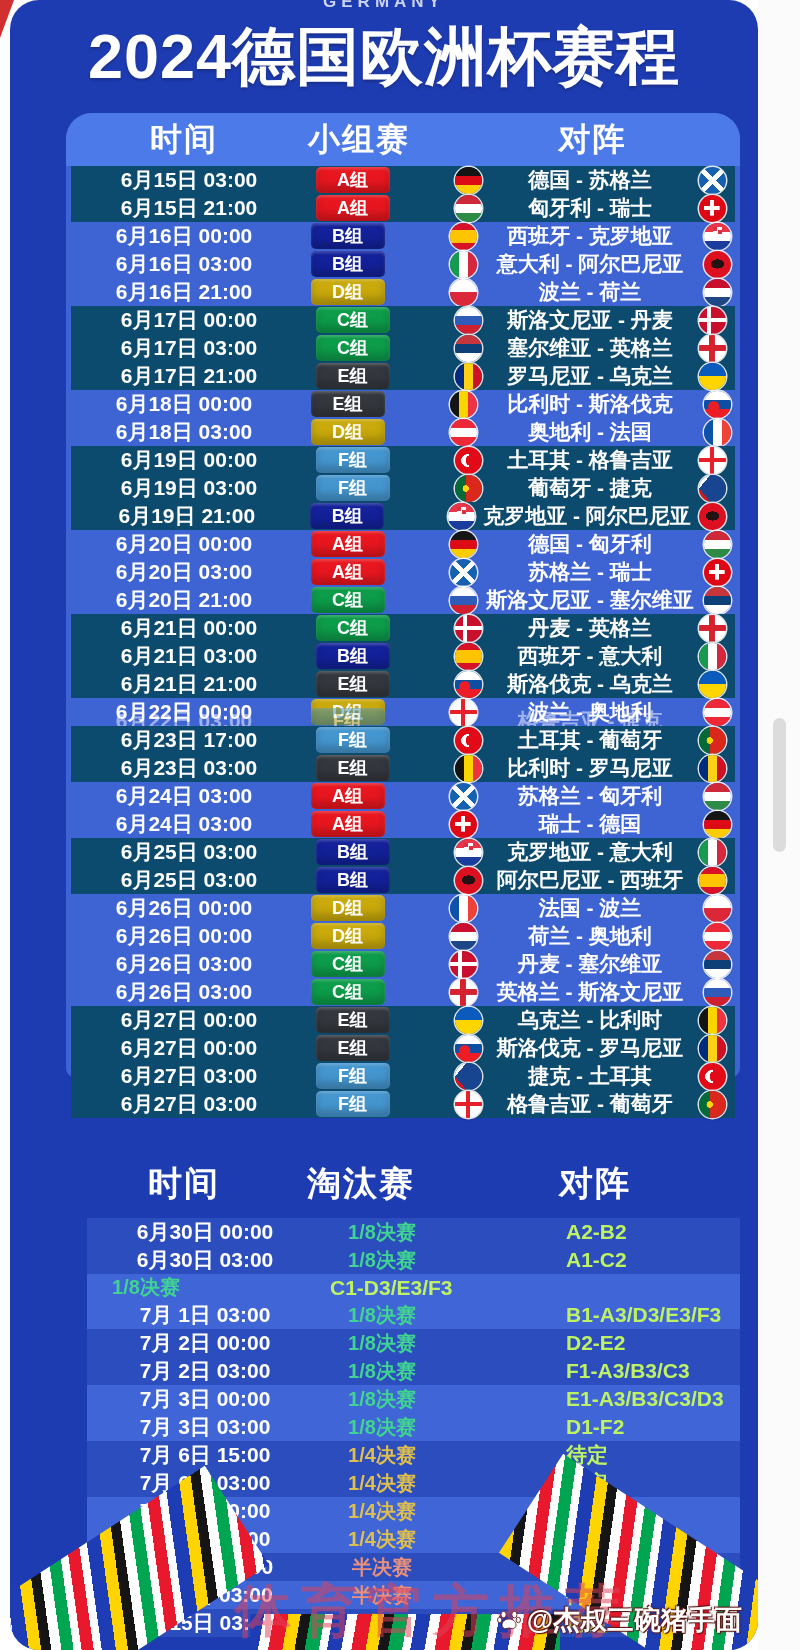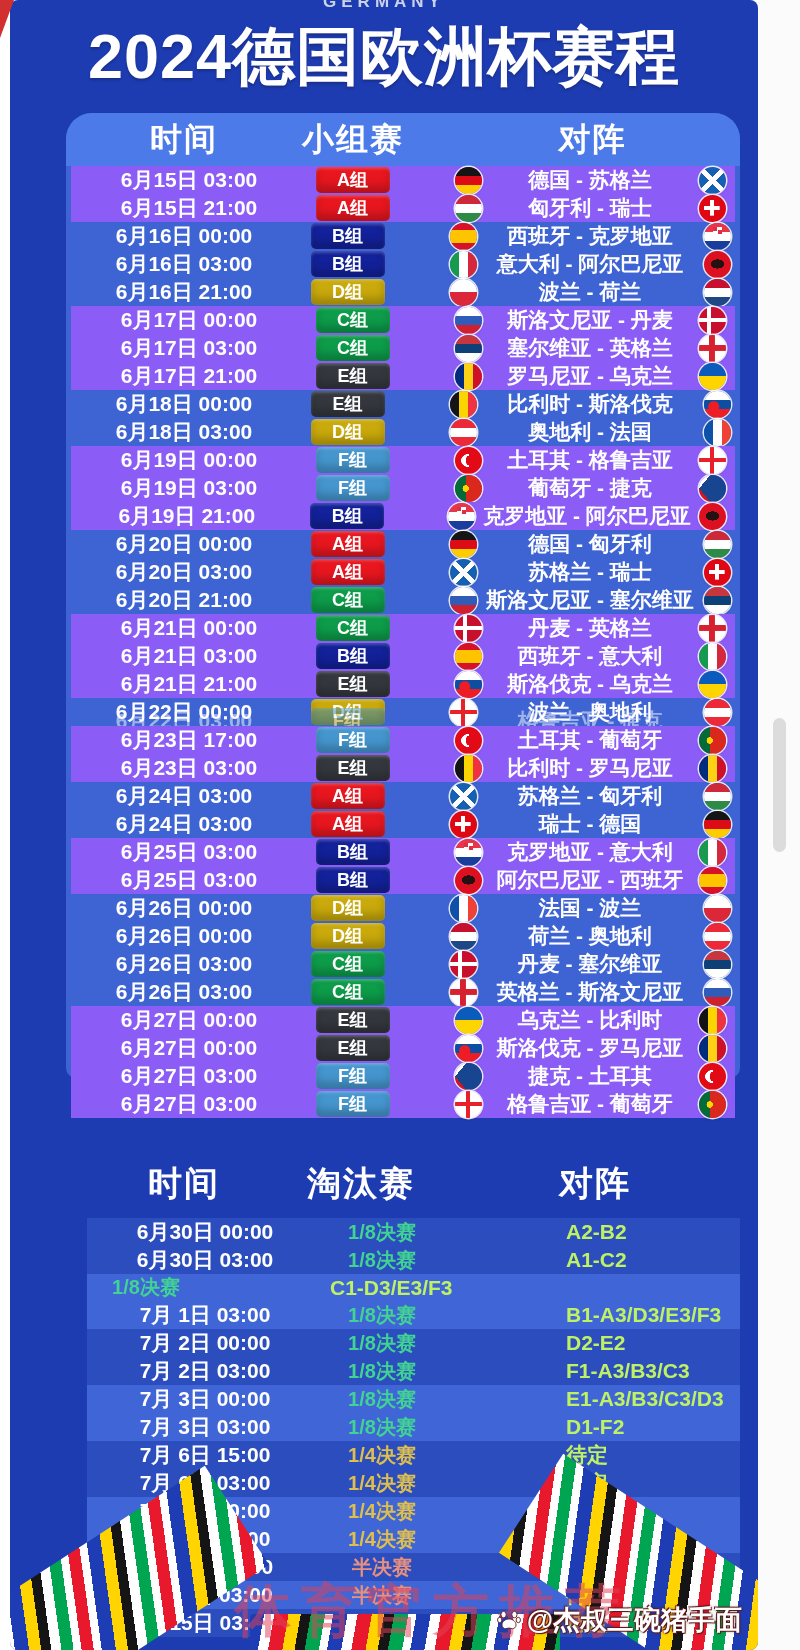--- a/index.html
+++ b/index.html
@@ -9,37 +9,37 @@
     font-family:"Liberation Sans","DejaVu Sans",sans-serif;
     -webkit-font-smoothing:antialiased;
   }
   
   .page-strip{position:absolute;right:0;top:0;width:42px;height:1650px;background:#fbfbfb;z-index:9;}
   .scroll-thumb{position:absolute;left:15px;top:718px;width:13px;height:134px;border-radius:7px;background:#dcdcdc;}
   .corner-red{position:absolute;left:0;top:0;width:14px;height:38px;background:#d23030;
     clip-path:polygon(0 0,100% 0,0 100%);z-index:10;}
   
   .poster{position:absolute;left:10px;top:0;width:748px;height:1650px;background:#1e3cb2;
-    border-radius:8px;overflow:hidden;}
+    border-radius:29px;overflow:hidden;}
   .germany{position:absolute;top:-8px;left:0;width:100%;text-align:center;
     font-size:17px;font-weight:700;letter-spacing:5px;color:#c9d2ea;}
   .title{position:absolute;top:14px;left:0;width:100%;text-align:center;margin:0;
     font-size:63px;font-weight:800;color:#ffffff;letter-spacing:1px;
     text-shadow:0 2px 3px rgba(0,0,0,.25);}
   
   .group-panel{position:absolute;left:56px;top:113px;width:674px;height:965px;
     background:#3e64d4;border-radius:26px 26px 10px 10px;z-index:1;}
   .panel-header{height:53px;display:flex;align-items:center;background:#4c7ae8;
     border-radius:26px 26px 0 0;color:#fff;font-size:32px;font-weight:800;letter-spacing:2px;}
   .panel-header .h1{width:236px;text-align:center;}
-  .panel-header .h2{width:108px;text-align:left;}
+  .panel-header .h2{width:108px;text-align:right;}
   .panel-header .h3{flex:1;text-align:center;padding-left:35px;}
   .rows{display:flex;flex-direction:column;height:912px;}
   .row{flex:1;display:flex;align-items:center;position:relative;}
-  .row.dark{background:#8b5cf6;margin:0 5px;}
+  .row.dark{background:#0c4a6e;margin:0 5px;}
   .cell{color:#fff;}
   .time{width:236px;text-align:center;font-size:21px;font-weight:700;white-space:pre;}
   .badge-cell{width:91px;display:flex;justify-content:center;}
   .badge{min-width:74px;height:26px;border-radius:5px;font-size:18px;font-weight:700;
     line-height:26px;text-align:center;color:#fff;
     box-shadow:inset 0 -7px 9px rgba(0,0,0,.22),inset 0 2px 3px rgba(255,255,255,.22);}
   .flag-cell{width:44px;display:flex;justify-content:center;}
   .flag-cell.home{margin-left:48px;}
   .flag-cell.away{margin-right:1px;}
   .matchup{flex:1;text-align:center;font-size:21px;font-weight:700;white-space:nowrap;}

